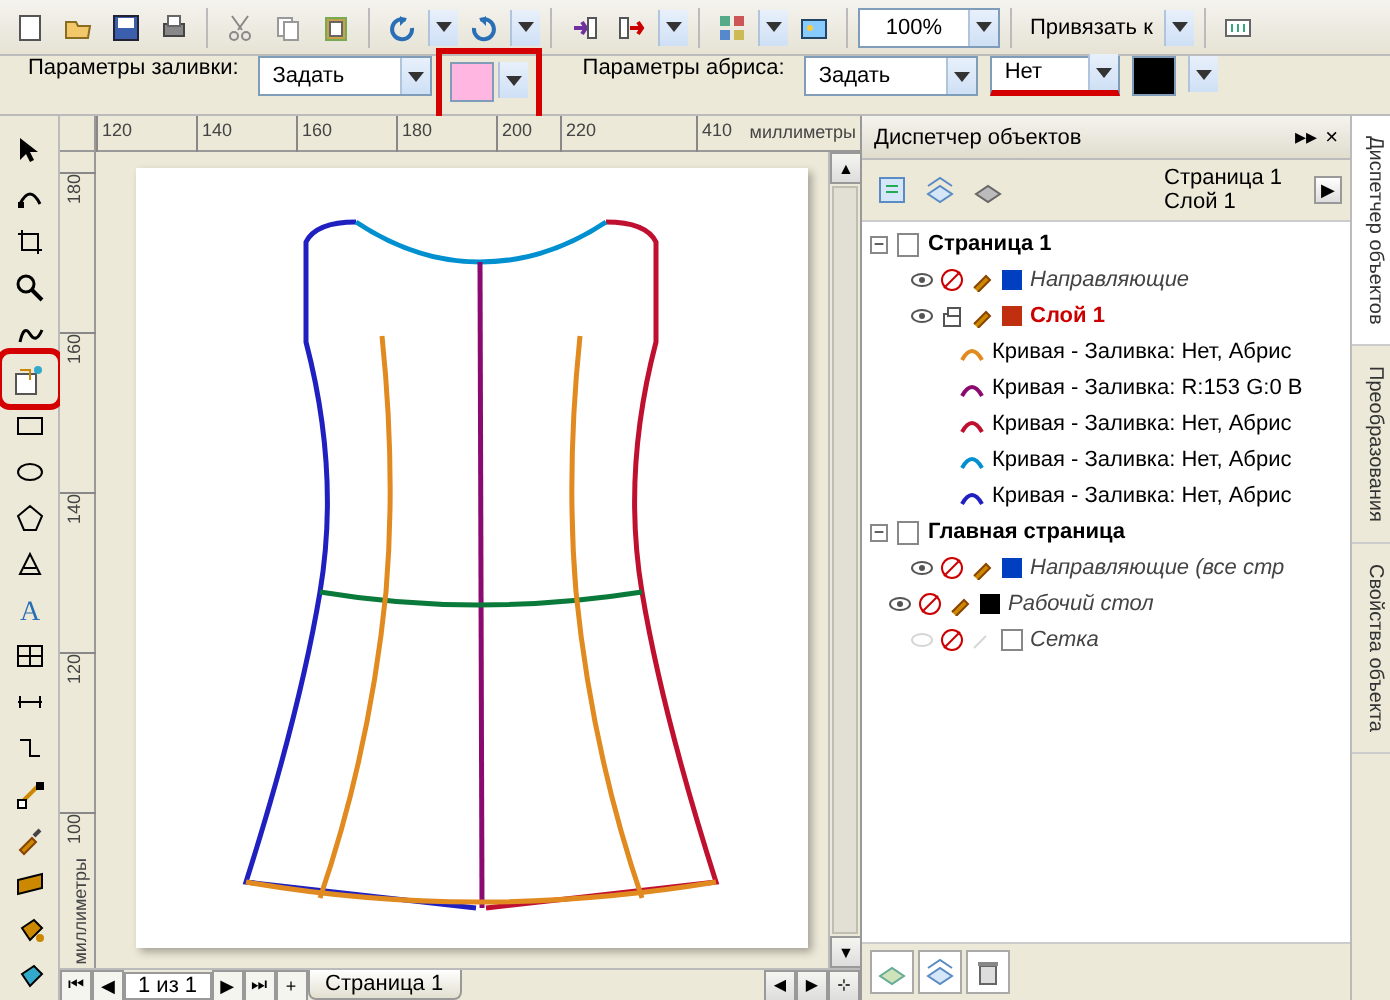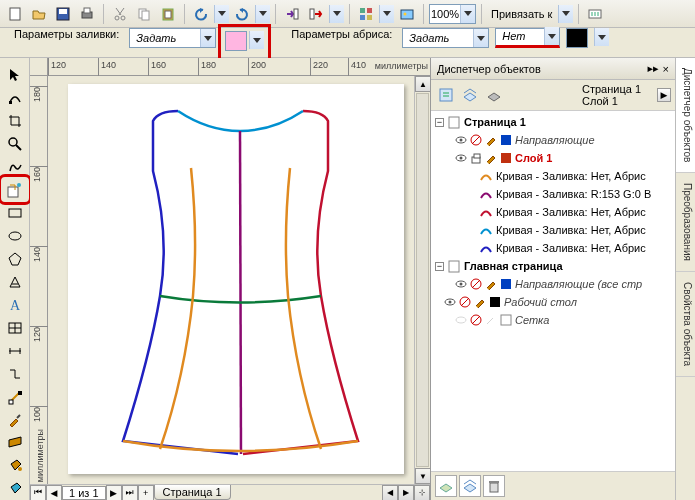--- a/index.html
+++ b/index.html
@@ -1,27 +1,27 @@
 <!DOCTYPE html>
 <html><head>
 <meta charset="utf-8">
 <style>
   * { box-sizing: border-box; margin: 0; padding: 0; }
   body { font-family: Tahoma, Arial, sans-serif; font-size: 11px; background: #ece9d8; width: 695px; height: 500px; overflow: hidden; color: #000; }
   .toolbar { display: flex; align-items: center; height: 28px; padding: 0 4px; gap: 2px; border-bottom: 1px solid #bbb; background: linear-gradient(#f4f3ee,#e6e3d5); }
   .tb-btn { width: 22px; height: 22px; display: inline-flex; align-items: center; justify-content: center; border: 1px solid transparent; border-radius: 2px; cursor: pointer; }
   .tb-sep { width: 1px; height: 20px; background: #bbb; margin: 0 3px; }
   .zoom-box { display: inline-flex; align-items: center; border: 1px solid #7f9db9; background: #fff; height: 20px; }
-  .zoom-box input { border: 0; width: 30px; text-align: center; font-size: 11px; outline: none; }
+  .zoom-box input { border: 0; width: 54px; text-align: center; font-size: 11px; outline: none; }
   .dd-arrow { width: 15px; height: 18px; background: linear-gradient(#e8f0fb,#cfe0f5); border-left: 1px solid #b0c4de; display: inline-flex; align-items: center; justify-content: center; cursor: pointer; }
   .chev { width: 0; height: 0; border-left: 4px solid transparent; border-right: 4px solid transparent; border-top: 5px solid #4a6; }
   .chev.dk { border-top-color: #333; }
   .lbl { padding: 0 4px; }
   .propbar { display: flex; height: 30px; padding: 0 10px; gap: 6px; background: #ece9d8; border-bottom: 1px solid #bbb; }
-  .combo { display: inline-flex; border: 1px solid #7f9db9; background: #fff; height: 20px; align-items: center; font-style: italic; }
+  .combo { display: inline-flex; border: 1px solid #7f9db9; background: #fff; height: 20px; align-items: center; }
   .combo span.tx { padding: 0 6px; min-width: 70px; }
   .fill-swatch { width: 22px; height: 20px; }
   .hl-red { outline: 3px solid #d40000; outline-offset: 1px; }
   .underline-red { border-bottom: 3px solid #d40000; padding-bottom: 2px; }
   .content { display: flex; height: calc(500px - 58px); }
   .vtoolbox { width: 30px; background: #ece9d8; border-right: 1px solid #bbb; display: flex; flex-direction: column; align-items: center; padding-top: 6px; gap: 2px; }
   .vtoolbox .tb-btn { width: 24px; height: 24px; }
   .canvas-area { flex: 1; position: relative; background: #ece9d8; display: flex; flex-direction: column; }
   .ruler-row { display:flex; height:18px; }
   .ruler-corner { width:18px; height:18px; background:#ece9d8; border-right:1px solid #999; border-bottom:1px solid #999; }
@@ -339,21 +339,21 @@
           </div>
         <div class="tk" style="left:100px">
             <span>160</span>
           </div>
         <div class="tk" style="left:150px">
             <span>180</span>
           </div>
         <div class="tk" style="left:200px">
             <span>200</span>
           </div>
-        <div class="tk" style="left:262px">
+        <div class="tk" style="left:232px">
             <span>220</span>
           </div>
         <div class="tk" style="left:300px">
             <span>410</span>
           </div>
         <span class="units-lbl">миллиметры</span>
       </div>
     </div>
     <div class="canvas-body">
       <div class="vruler">

